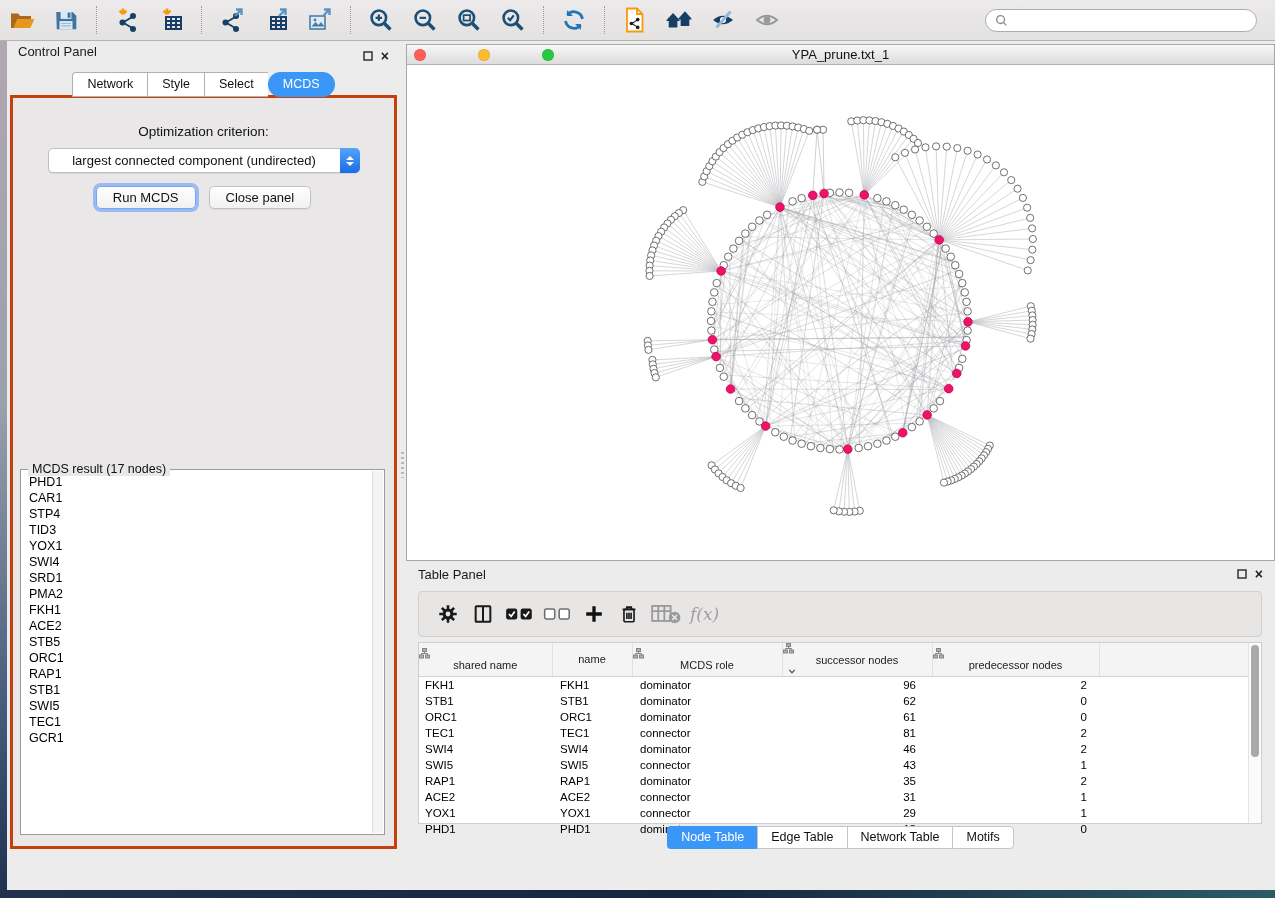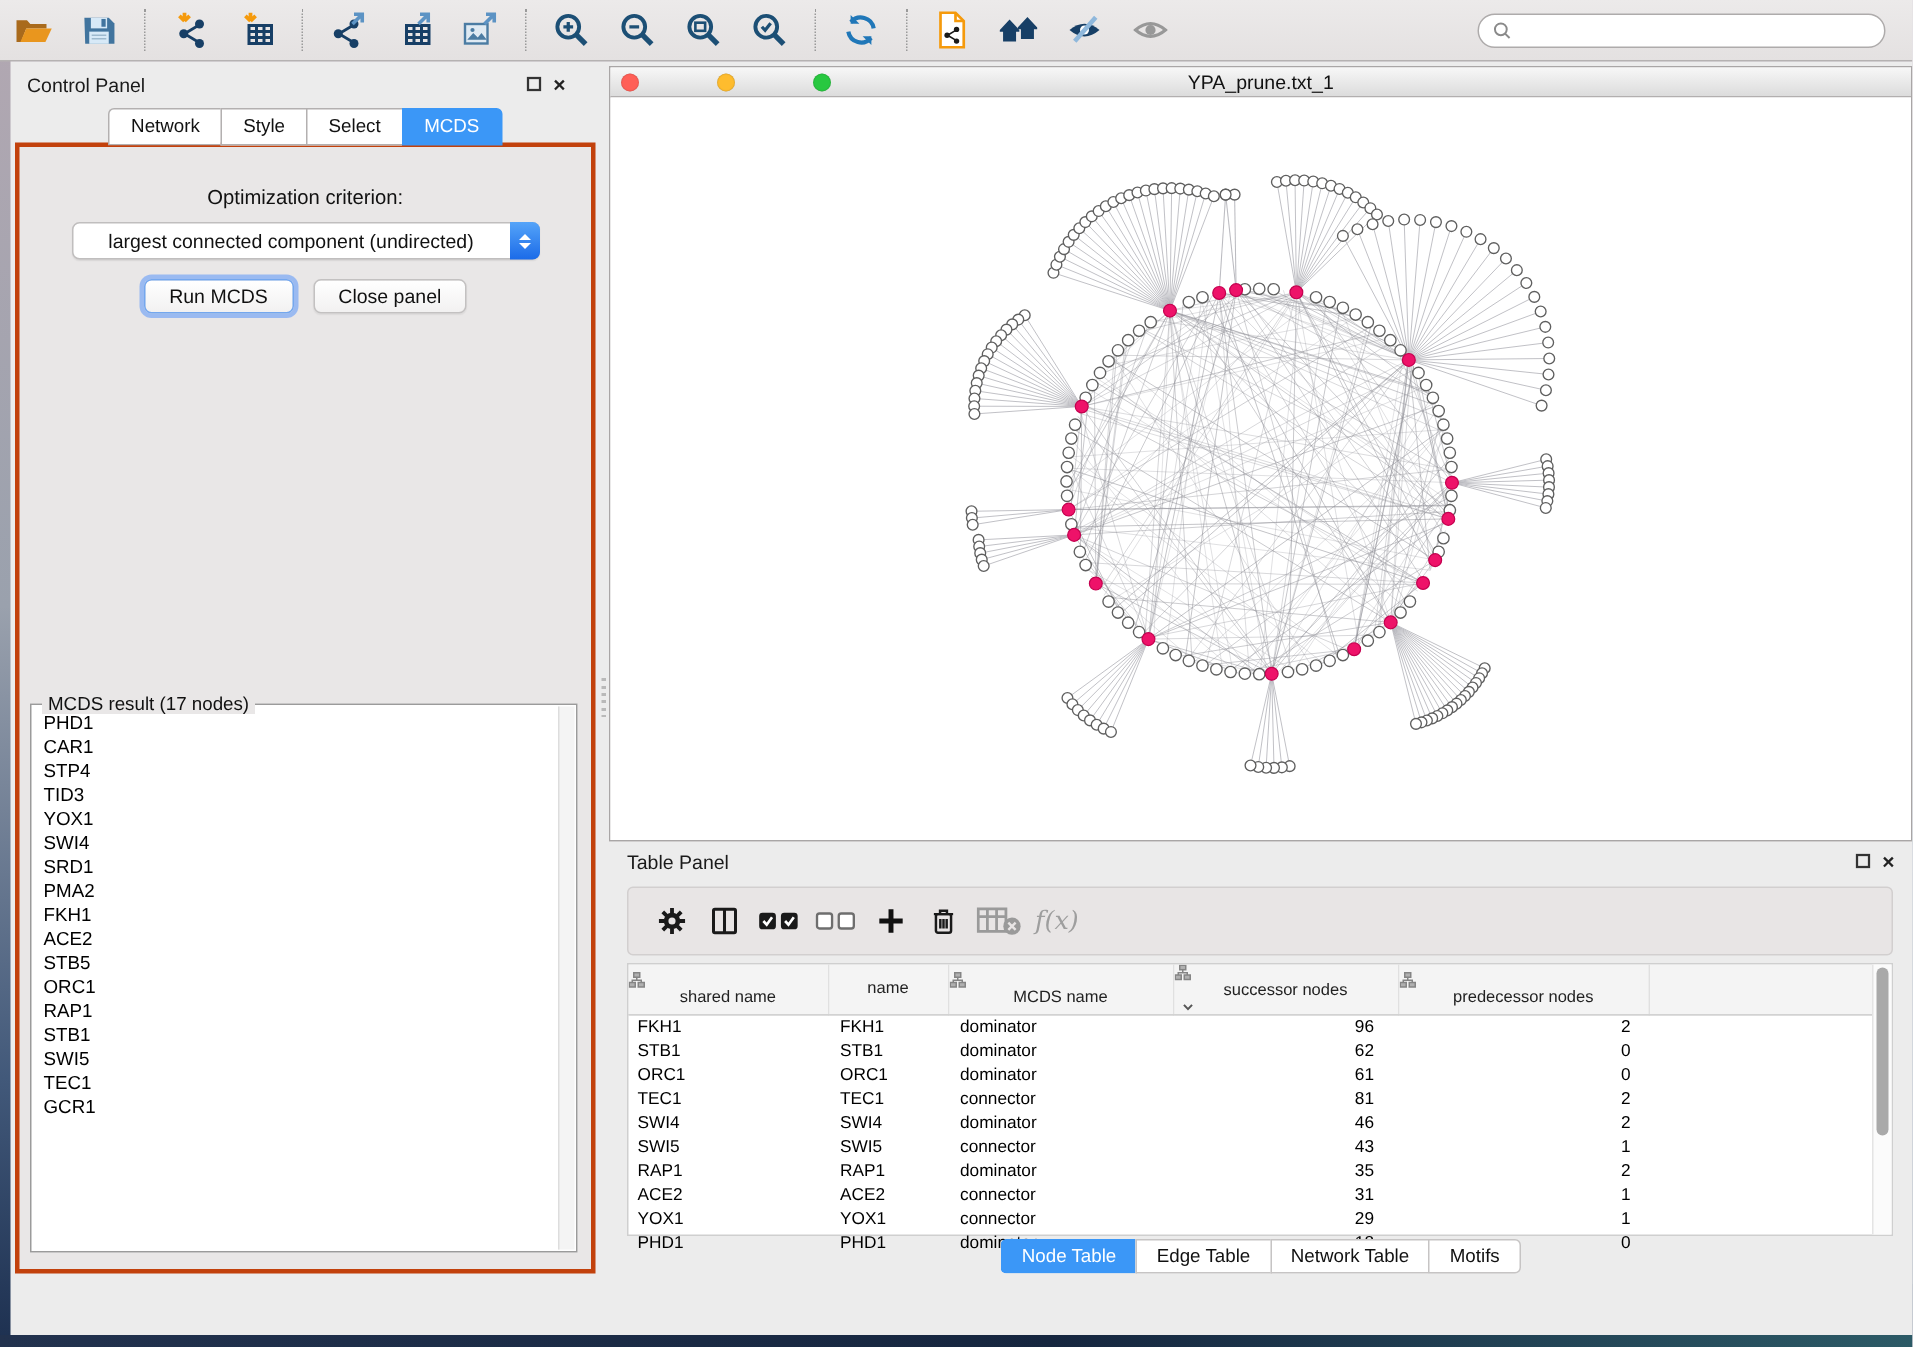--- a/index.html
+++ b/index.html
@@ -17,29 +17,29 @@
   .tsep { width:1px; height:28px; margin:0 8px; border-left:1px dotted #9a9a9a; }
   .searchbox { margin-left:auto; margin-right:18px; width:272px; height:23px; background:#fff;
     border:1px solid #aeabab; border-radius:12px; display:flex; align-items:center; padding:0 8px; }
   .searchbox input { border:none; outline:none; flex:1; font-size:12px; background:transparent; margin-left:5px; }
 
   
   .workspace { position:absolute; left:7px; top:41px; width:1268px; height:849px; background:#ececec; }
 
   
   .control-panel { position:absolute; left:1px; top:3px; width:391px; height:811px; background:#ececec; }
-  .cp-header { position:absolute; left:0; top:0; right:12px; height:24px; display:flex; align-items:center; padding:0 10px; }
+  .cp-header { position:absolute; left:0; top:0; right:0; height:24px; display:flex; padding:0 10px; }
   .cp-title { font-size:13px; color:#1a1a1a; }
   .wicons { margin-left:auto; display:flex; align-items:center; gap:7px; }
   .wicons .wi { cursor:pointer; line-height:10px; color:#222; }
   .cp-tabs { position:absolute; top:28px; left:0; right:0; display:flex; justify-content:center; z-index:2; }
   .cp-tab { font-size:12.5px; padding:4px 14px 5px; background:#fff; border:1px solid #b3b0b0; border-right:none;
             color:#111; cursor:pointer; }
   .cp-tab:first-child { border-top-left-radius:4px; }
-  .cp-tab:last-child { border-right:1px solid #b3b0b0; border-top-right-radius:4px; }
+  .cp-tab:last-child { border-right:1px solid #b3b0b0; border-top-right-radius:4px;border-radius:12px; }
   .cp-tab.active { background:#3b97f7; color:#fff; border-color:#3b97f7; }
   .cp-body { position:absolute; left:2px; right:2px; top:51px; bottom:6px; background:#e9e7e7; border:3px solid #c2410c; }
   .opt-label { margin-top:26px; text-align:center; font-size:13.5px; color:#111; }
   .combo { margin:9px auto 0; width:312px; height:25px; background:#fff; border:1px solid #c0bebe; border-radius:5px;
            display:flex; align-items:center; cursor:pointer; box-shadow:0 1px 1px rgba(0,0,0,.08); }
   .combo-text { flex:1; font-size:13px; color:#111; text-align:center; white-space:nowrap; overflow:hidden; }
   .combo-btn { width:20px; height:25px; margin-right:-1px; border-radius:0 5px 5px 0;
     background:linear-gradient(#55a4f9,#1b6be8); display:flex; flex-direction:column; align-items:center; justify-content:center; gap:2px; }
   .combo-btn i { width:0; height:0; border-left:4px solid transparent; border-right:4px solid transparent; display:block; }
   .combo-btn .up { border-bottom:4.5px solid #fff; }
@@ -961,21 +961,21 @@
                     </g>
                   </svg><span class="hlab">shared name</span></th>
                 <th style="width: 80px;"><span class="hlab">name</span></th>
                 <th style="width: 150px;"><svg width="11" height="11" viewBox="0 0 11 11" style="vertical-align:-1px">
                     <g stroke="#858585" fill="#b0b0b0" stroke-width="1">
                       <rect x="3.5" y="0.5" width="4" height="3"></rect>
                       <path d="M5.5 3.5v2M2.5 7V5.5h6V7" fill="none"></path>
                       <rect x="0.5" y="7" width="4" height="3"></rect>
                       <rect x="6.5" y="7" width="4" height="3"></rect>
                     </g>
-                  </svg><span class="hlab">MCDS name</span></th>
+                  </svg><span class="hlab">MCDS role</span></th>
                 <th style="width: 150px;"><svg width="11" height="11" viewBox="0 0 11 11" style="vertical-align:-1px">
                     <g stroke="#858585" fill="#b0b0b0" stroke-width="1">
                       <rect x="3.5" y="0.5" width="4" height="3"></rect>
                       <path d="M5.5 3.5v2M2.5 7V5.5h6V7" fill="none"></path>
                       <rect x="0.5" y="7" width="4" height="3"></rect>
                       <rect x="6.5" y="7" width="4" height="3"></rect>
                     </g>
                   </svg><span class="hlab">successor nodes</span><svg width="10" height="9" viewBox="0 0 10 10" style="vertical-align:0px;margin-left:4px">
                     <path d="M2 3.2l3 3.2 3-3.2" stroke="#555" stroke-width="1.5" fill="none"></path>
                   </svg></th>

